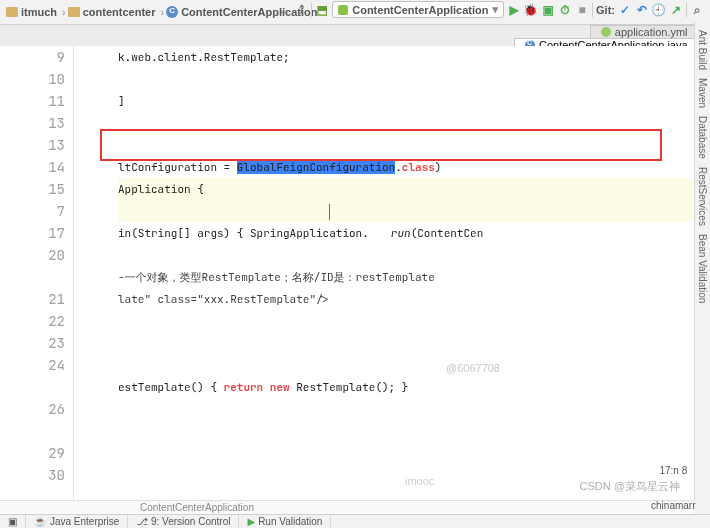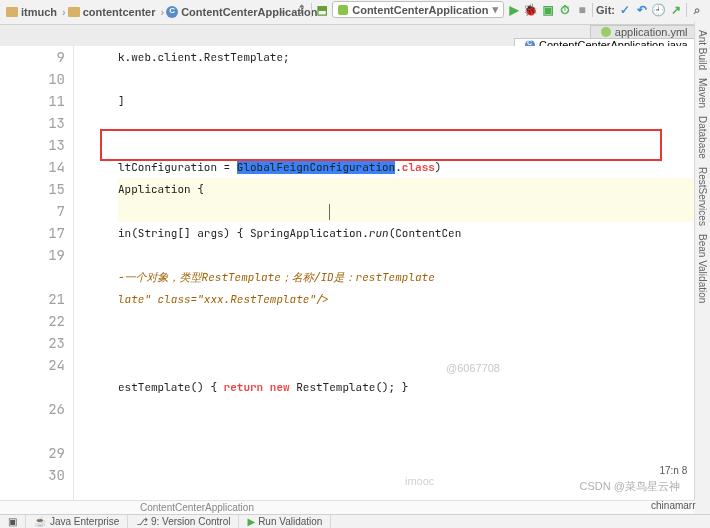--- a/index.html
+++ b/index.html
@@ -36,22 +36,22 @@
 .left-strip .vtext { writing-mode: vertical-lr; font-size: 10px; color: #666; margin-top: 80px; margin-left: 2px; transform: rotate(180deg); }
 .left-strip .vtext2 { writing-mode: vertical-lr; font-size: 10px; color: #666; margin-top: 40px; margin-left: 2px; transform: rotate(180deg); }
 
 .right-strip { position: absolute; right: 0; top: 22px; width: 16px; bottom: 28px; background: #f2f2f2; border-left: 1px solid #d8d8d8; }
 .right-strip .vtab { writing-mode: vertical-lr; font-size: 10px; color: #666; margin: 8px 2px; cursor: pointer; }
 
 .code { flex: 1; font-family: "JetBrains Mono", Consolas, monospace; font-size: 11px; position: relative; padding-left: 44px; }
 .code-line { height: 22px; line-height: 22px; white-space: pre; color: #222; }
 .hl-yellow { background: #fdfde7; }
 .kw { color: #ef4444; font-weight: bold; }
-.static-call { font-style: italic; }
-.comment { color: #a16207; font-style: italic; }
+.static-call { font-style: italic; margin-left: 22px; }
+.comment { color: #404040; }
 .ident { color: #222; }
 
 .red-box { position: absolute; border: 2px solid #e53935; left: 100px; top: 129px; width: 562px; height: 32px; pointer-events: none; }
 
 .watermark { position: absolute; color: #d0d0d0; font-size: 11px; }
 .wm1 { left: 405px; top: 475px; }
 .wm2 { right: 30px; bottom: 34px; color: #b0b0b0; }
 .wm3 { right: 210px; top: 362px; color: #c8c8c8; }
 
 .bottom-breadcrumb { position: absolute; bottom: 14px; left: 0; right: 16px; height: 14px; background: #fafafa; border-top: 1px solid #e0e0e0; font-size: 10px; color: #888; padding-left: 140px; line-height: 14px; }
@@ -138,21 +138,21 @@
   <div class="gutter" style="margin-left:18px;">
     <div class="gutter-row">9</div>
     <div class="gutter-row">10</div>
     <div class="gutter-row">11</div>
     <div class="gutter-row">13</div>
     <div class="gutter-row">13</div>
     <div class="gutter-row">14</div>
     <div class="gutter-row">15</div>
     <div class="gutter-row">7</div>
     <div class="gutter-row">17</div>
-    <div class="gutter-row">19</div>
+    <div class="gutter-row">20</div>
     <div class="gutter-row"></div>
     <div class="gutter-row">21</div>
     <div class="gutter-row">22</div>
     <div class="gutter-row">23</div>
     <div class="gutter-row">24</div>
     <div class="gutter-row"></div>
     <div class="gutter-row">26</div>
     <div class="gutter-row"></div>
     <div class="gutter-row">29</div>
     <div class="gutter-row">30</div>

